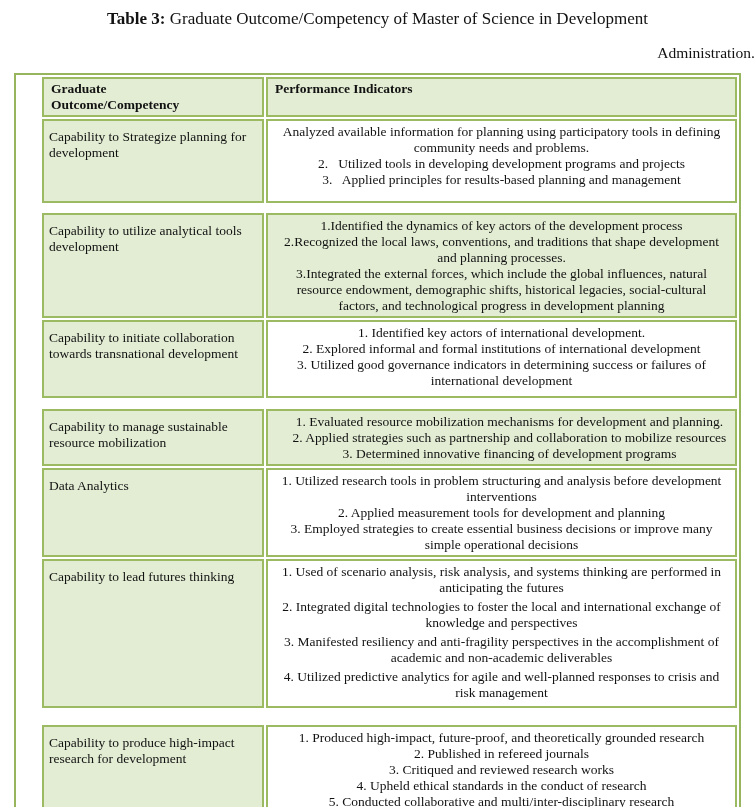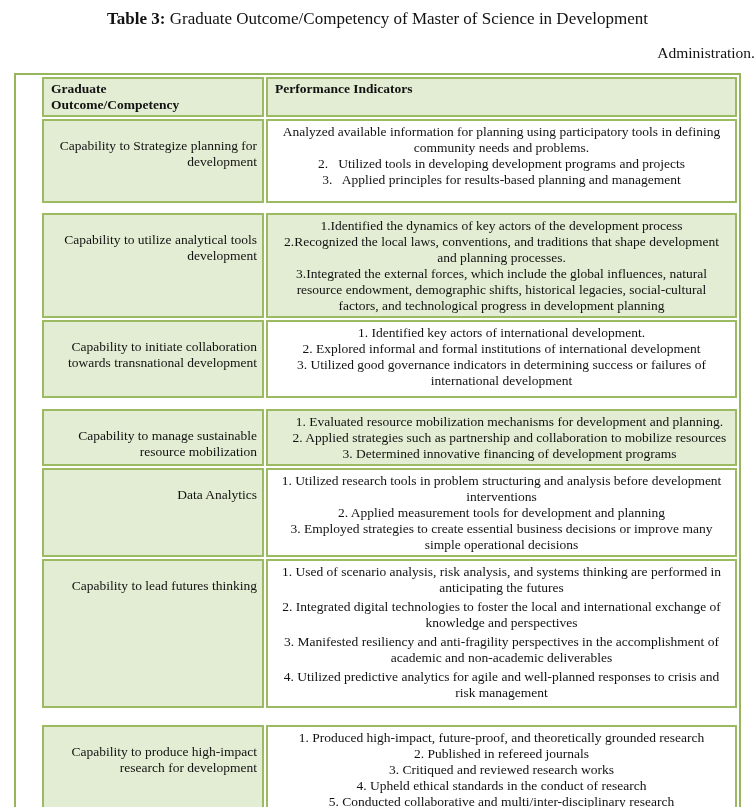--- a/index.html
+++ b/index.html
@@ -25,21 +25,21 @@
   }
   .trow{display:flex;align-items:stretch;margin-left:24px;}
   .cell{
     border:2px solid var(--border);
     font-size:13.5px;line-height:16px;
     overflow:hidden;
   }
   .left{
     flex:0 0 222px;width:222px;margin-right:2px;
     background:var(--green);
-    text-align:right;padding:17px 5px 2px 5px;
+    text-align:left;padding:8px 5px 2px 5px;
   }
   .right{
     flex:1 1 auto;
     background:#ffffff;
     text-align:center;padding:3px 8px 2px 8px;
   }
   .header-row .left,.header-row .right{
     background:var(--green);
     font-weight:bold;text-align:left;padding:2px 7px;
   }

